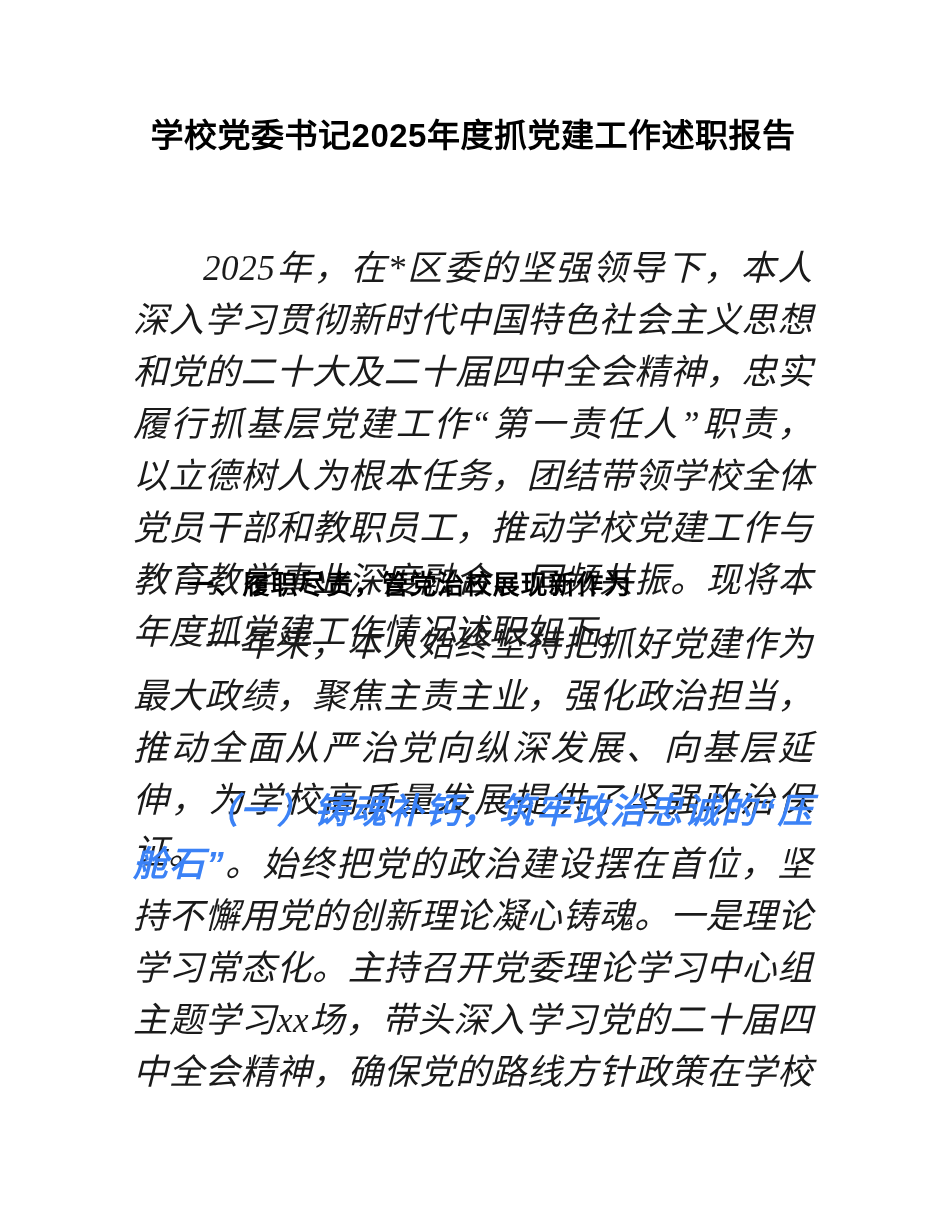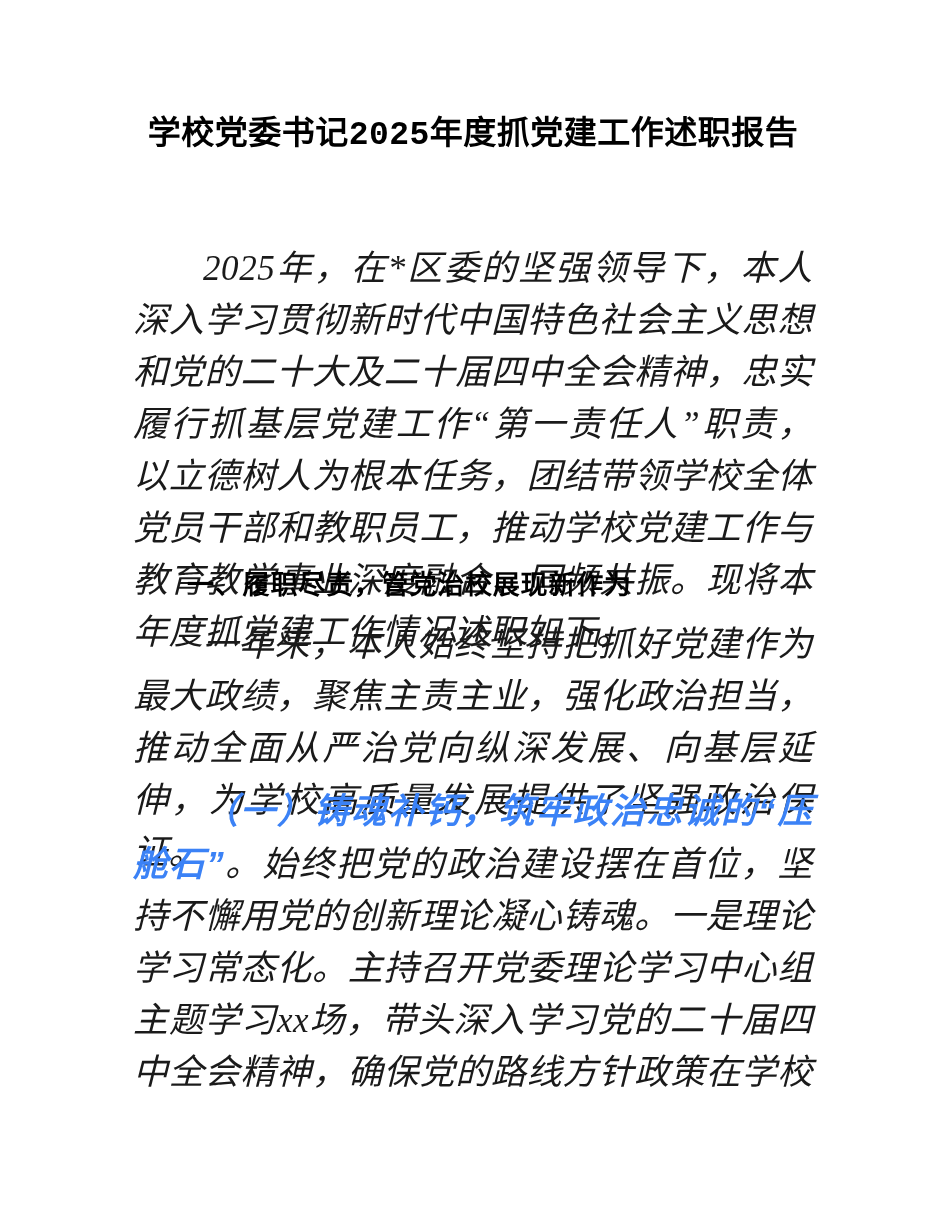--- a/index.html
+++ b/index.html
@@ -27,21 +27,21 @@
     position: absolute;
     left: 133px;
     top: 0;
     width: 680px;
   }
 
   
   .doc-title {
     margin: 0;
     padding: 0;
-    font-family: Liberation Mono, monospace;
+    font-family: Liberation Sans, sans-serif;
     font-weight: bold;
     font-size: 33px;
     line-height: 44px;
     letter-spacing: 0.5px;
     text-align: center;
     color: #000000;
     position: absolute;
     top: 114px;
     left: 0;
     width: 680px;

